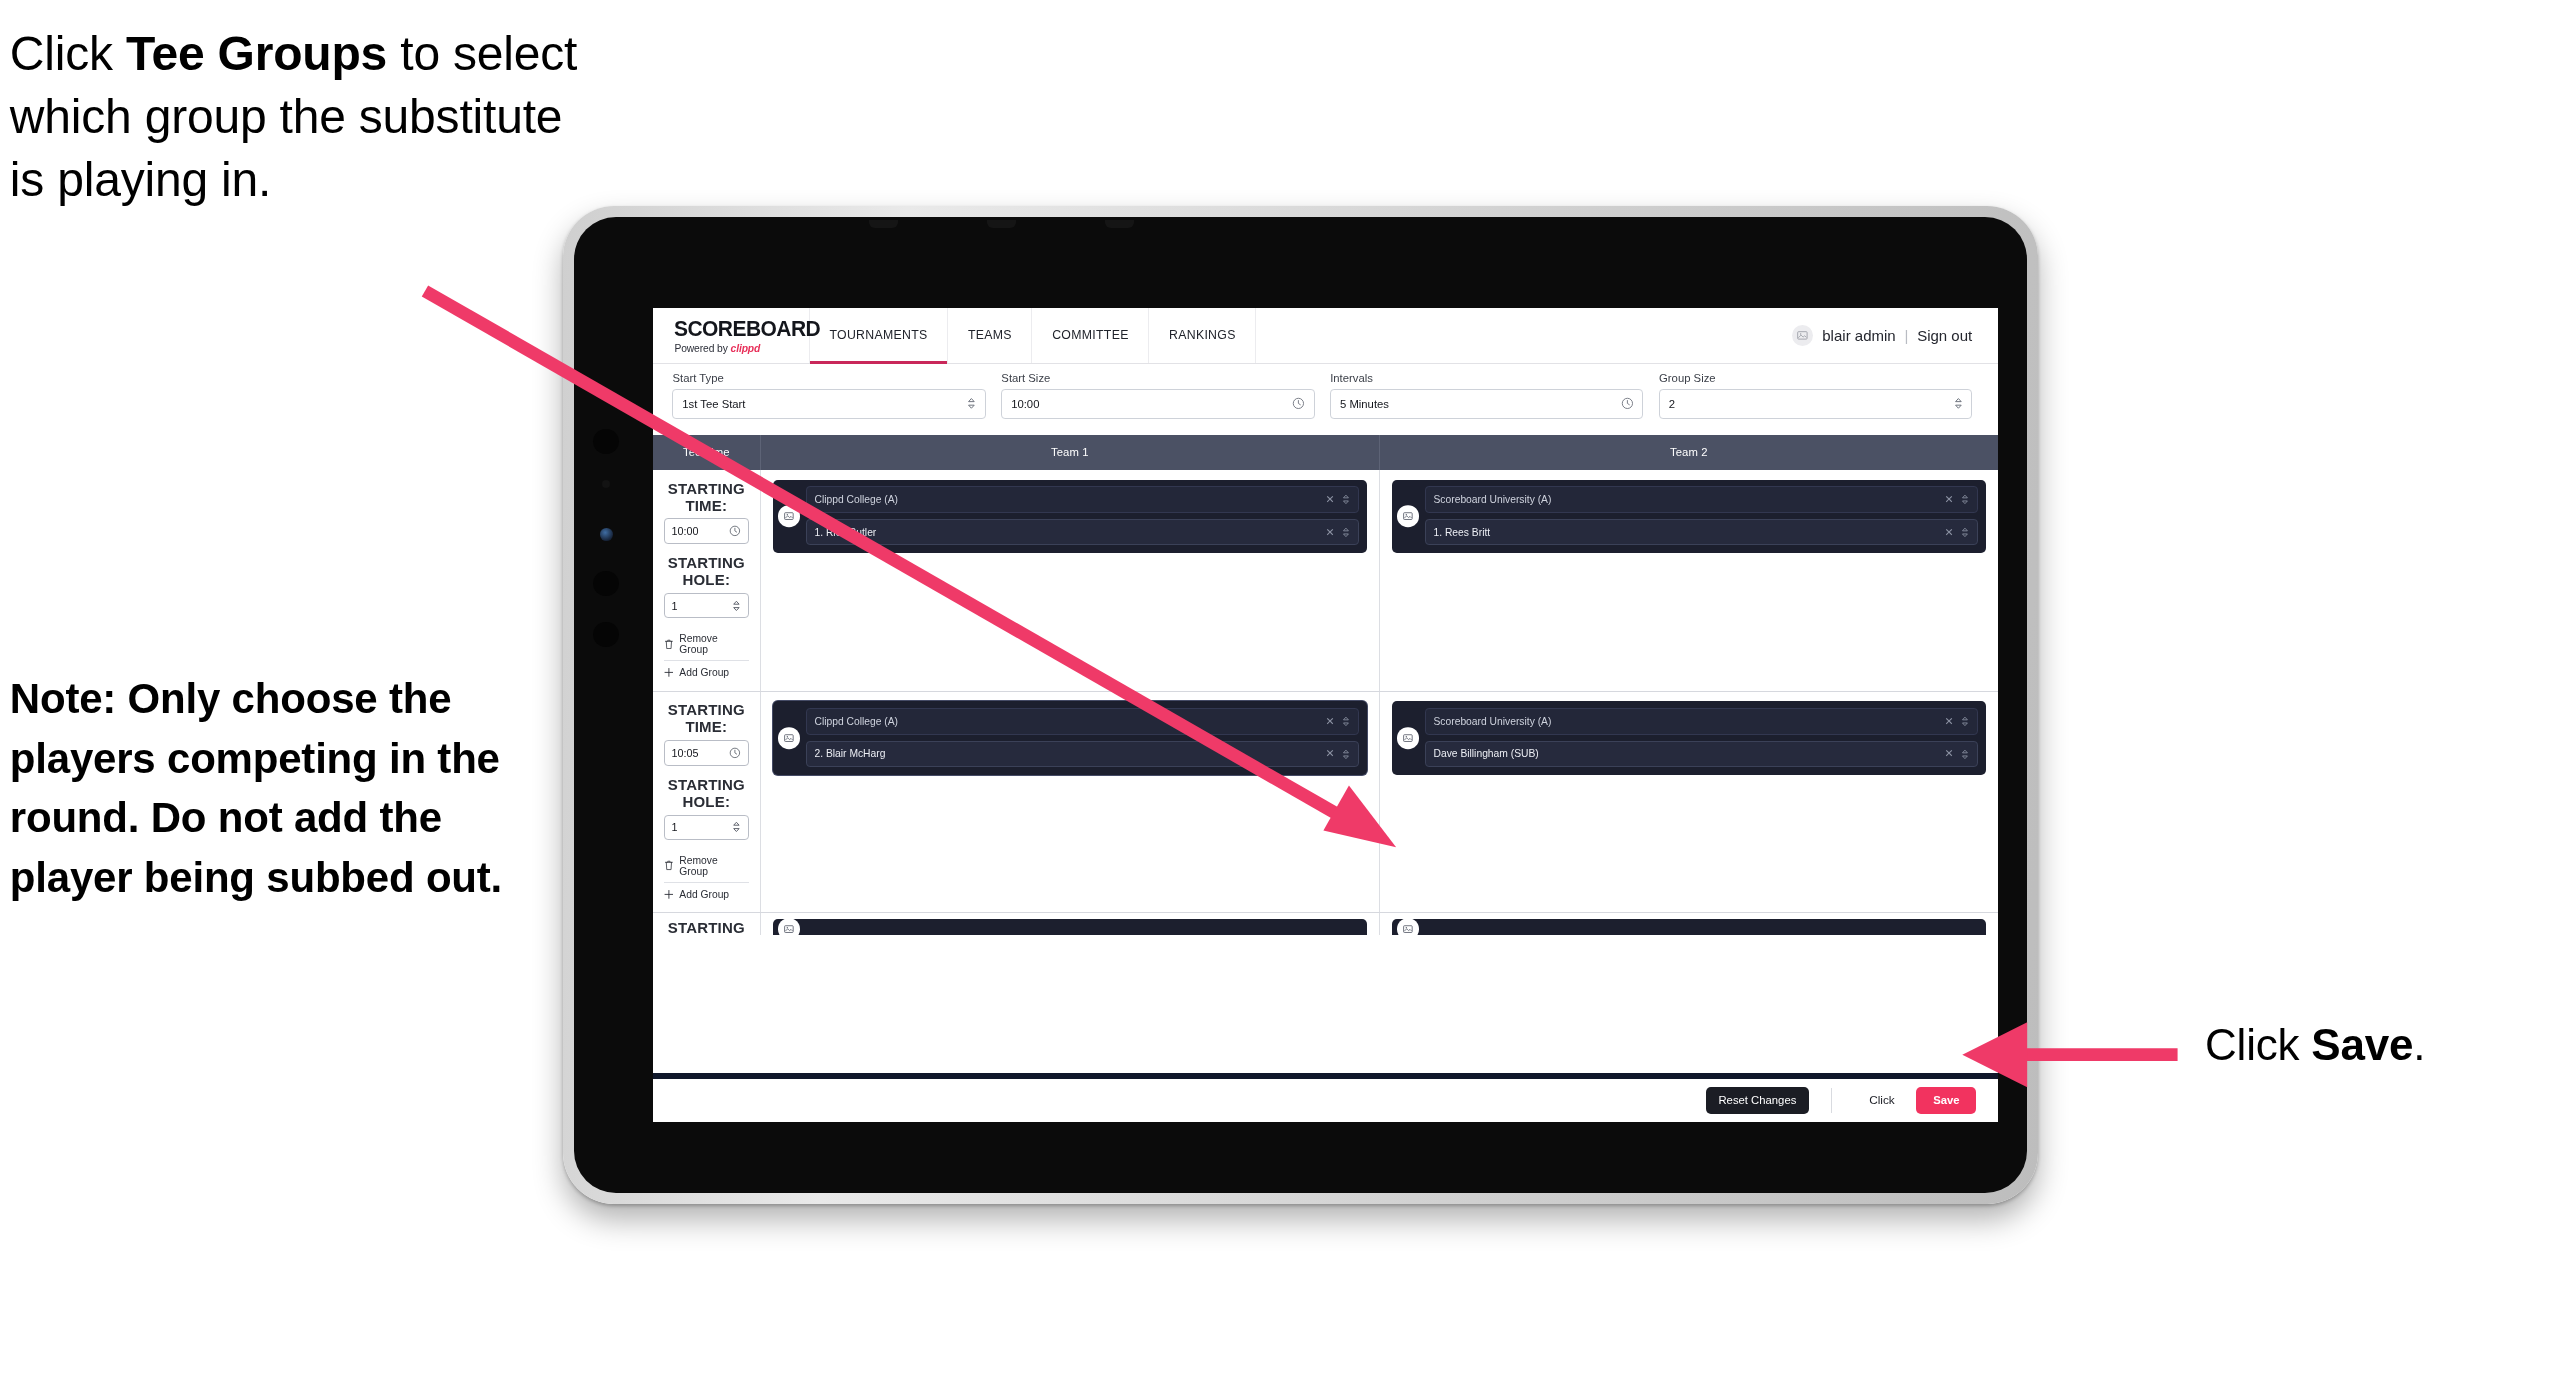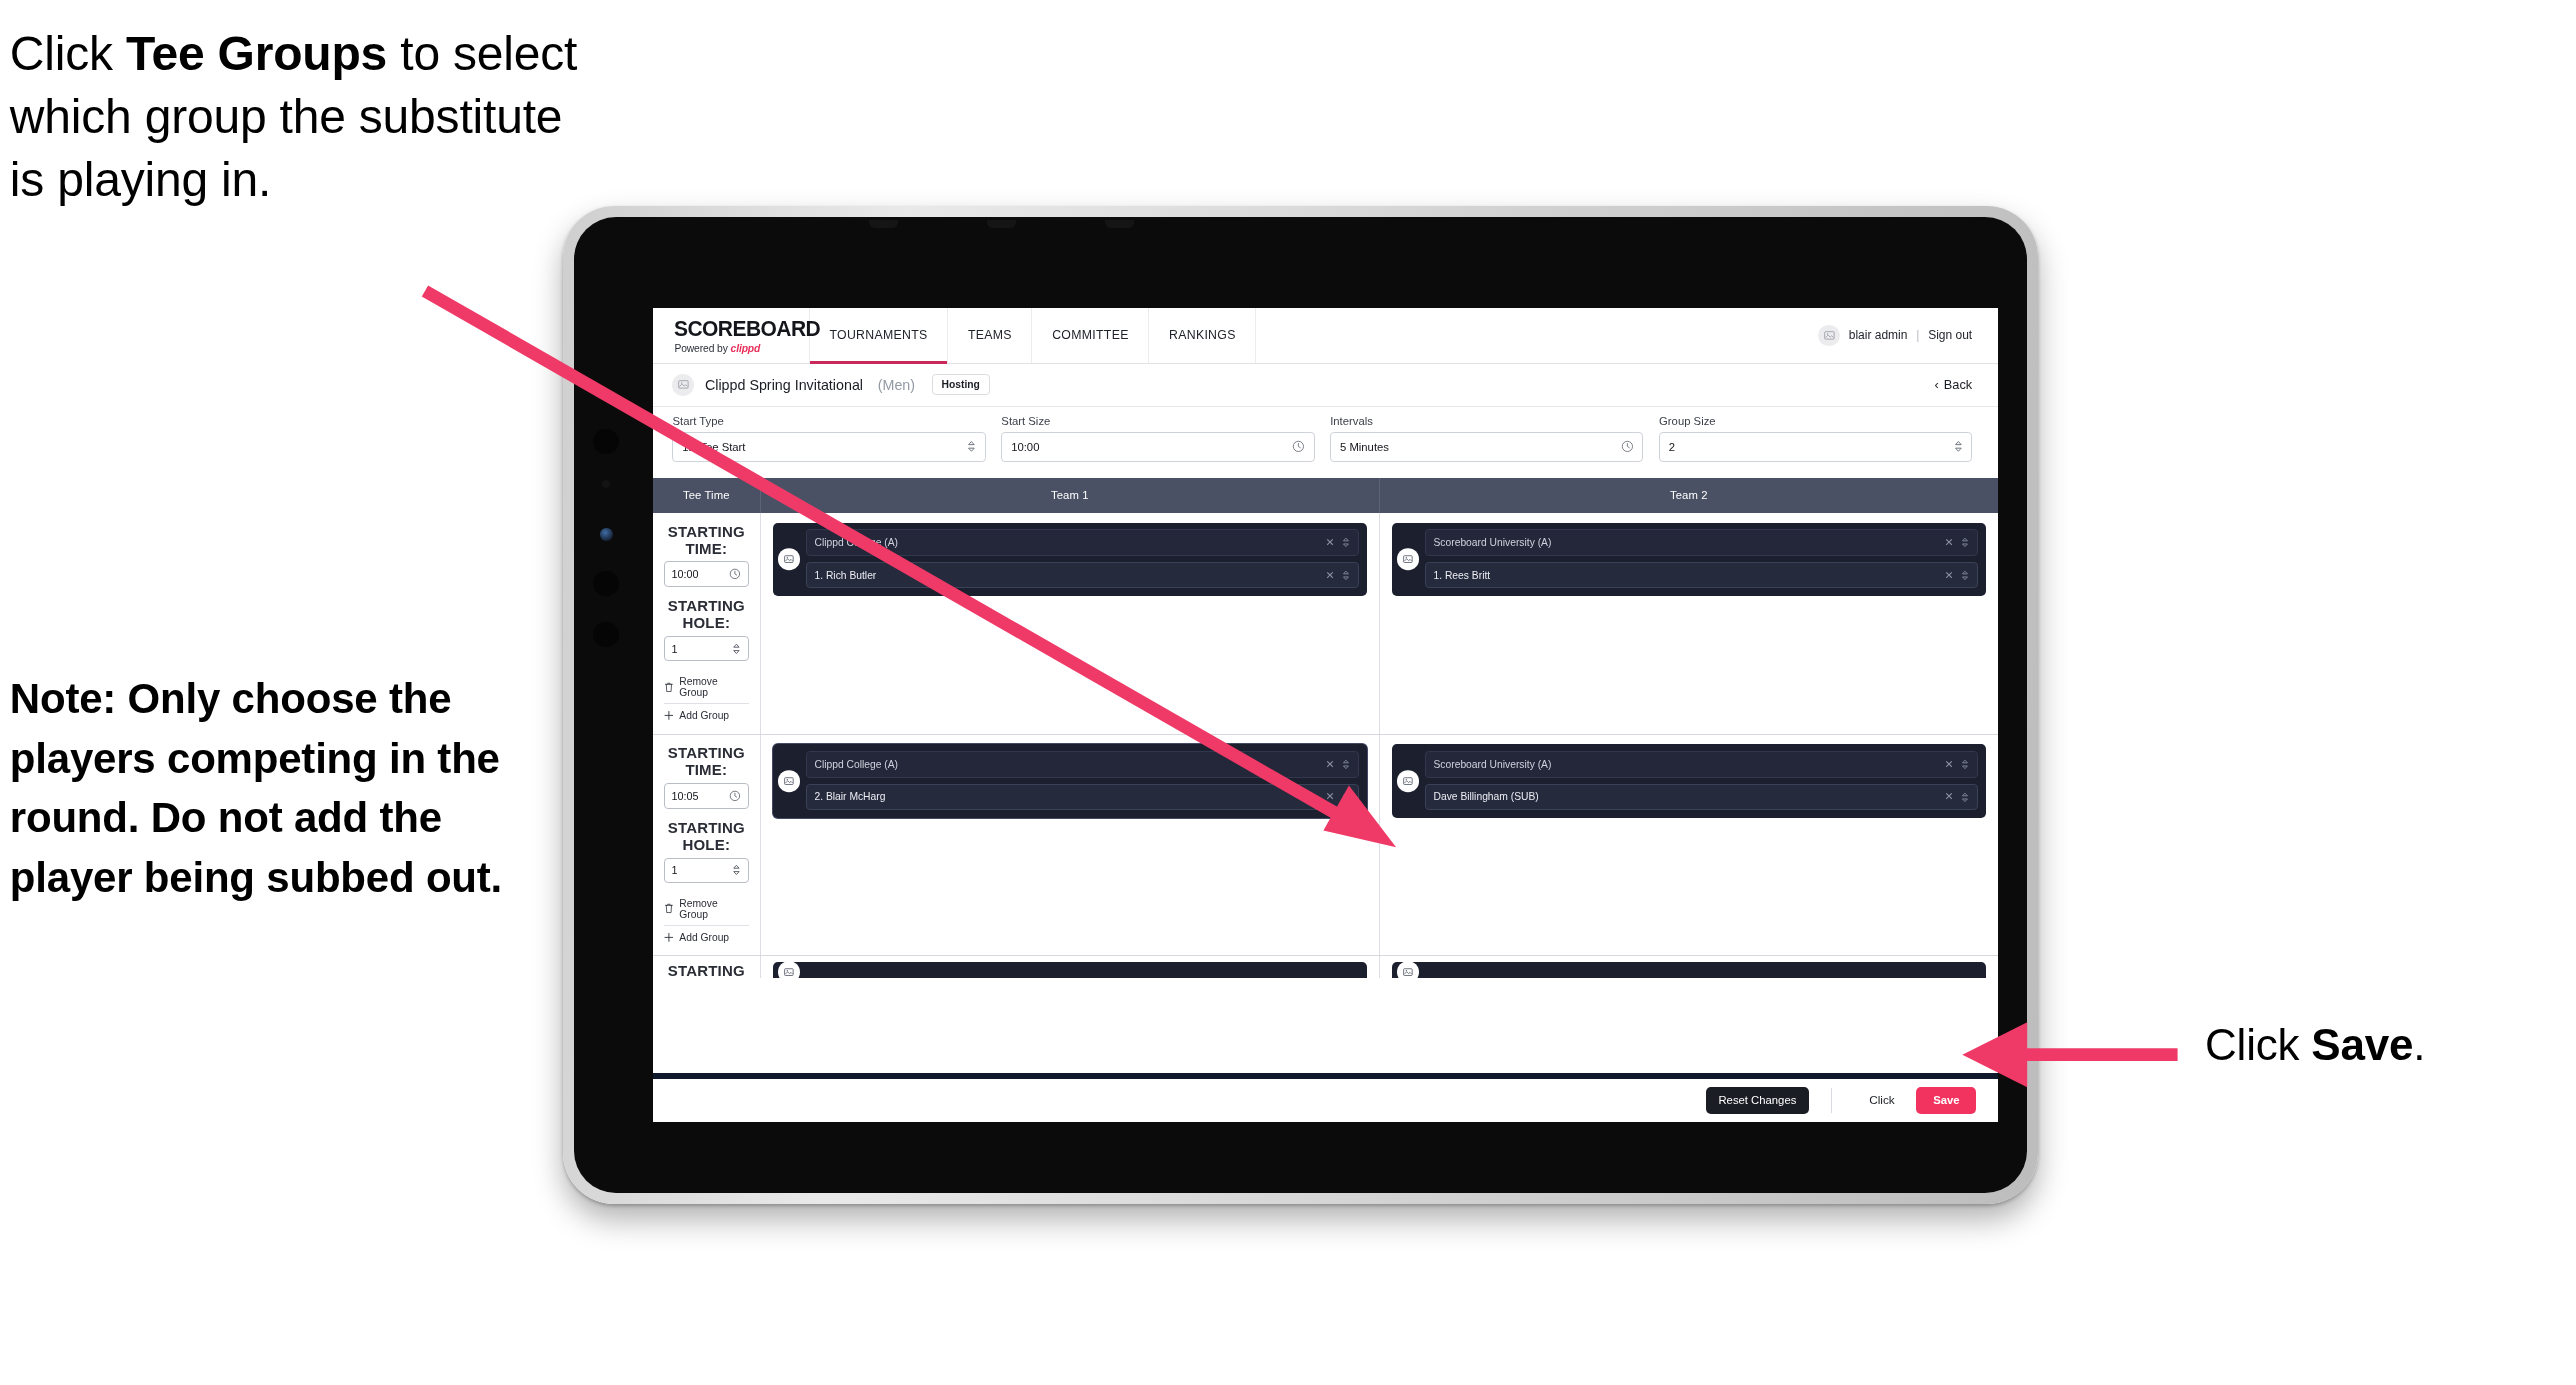--- a/index.html
+++ b/index.html
@@ -88,21 +88,21 @@
     border-right: 1px solid #ececef; cursor: pointer;
     position: relative;
   }
   .navtab.active::after {
     content: ""; position: absolute; left: 0; right: 0; bottom: -1px;
     height: 2.9px; background: #c9285a;
   }
   #nav-spacer { flex: 1 1 auto; }
   #user-area {
     display: flex; align-items: center; gap: 8.8px;
-    padding-right: 25.6px; font-size: 12px; color: #24262e;
+    padding-right: 25.6px; font-size: 15px; color: #24262e;
   }
   .avatar {
     width: 21.6px; height: 21.6px; border-radius: 50%;
     background: #ececef; display: flex; align-items: center; justify-content: center;
     color: #9b9ea6;
   }
   #user-divider { color: #b9bcc3; }
   #signout { cursor: pointer; }
 
   
@@ -289,38 +289,20 @@
                   <path d="M2 11.5 L6 7.5 L9 10.5 L11.5 8.5 L14 11" fill="none" stroke="currentColor" stroke-width="1.2"></path>
                   <circle cx="5.4" cy="5.8" r="1.1" fill="currentColor"></circle>
                 </svg>
             </span>
             <span>blair admin</span>
             <span id="user-divider">|</span>
             <span id="signout">Sign out</span>
           </div>
         </div>
 
-        <div id="crumbbar">
-          <div id="crumb-left">
-            <span class="avatar">
-              <svg width="10.8" height="10.8" viewBox="0 0 16 16">
-                  <rect x="1" y="2.5" width="14" height="11" rx="1.3" fill="none" stroke="currentColor" stroke-width="1.3"></rect>
-                  <path d="M2 11.5 L6 7.5 L9 10.5 L11.5 8.5 L14 11" fill="none" stroke="currentColor" stroke-width="1.2"></path>
-                  <circle cx="5.4" cy="5.8" r="1.1" fill="currentColor"></circle>
-                </svg>
-            </span>
-            <span id="crumb-title">Clippd Spring Invitational</span>
-            <span id="crumb-gender">(Men)</span>
-            <span id="hosting-badge">Hosting</span>
-          </div>
-          <div id="crumb-right">
-            <span>‹</span>
-            <span>Back</span>
-          </div>
-        </div>
 
         <div id="filters">
 
           <div class="field">
             <div class="field-label">Start Type</div>
             <div class="field-box">
               <span class="val">1st Tee Start</span>
               <span class="ctrl">
                 <svg width="8.8" height="12.8" viewBox="0 0 10 14">
                     <path d="M5 1.5 L8.2 5 H1.8 Z" fill="none" stroke="currentColor" stroke-width="1.1" stroke-linejoin="round"></path>

